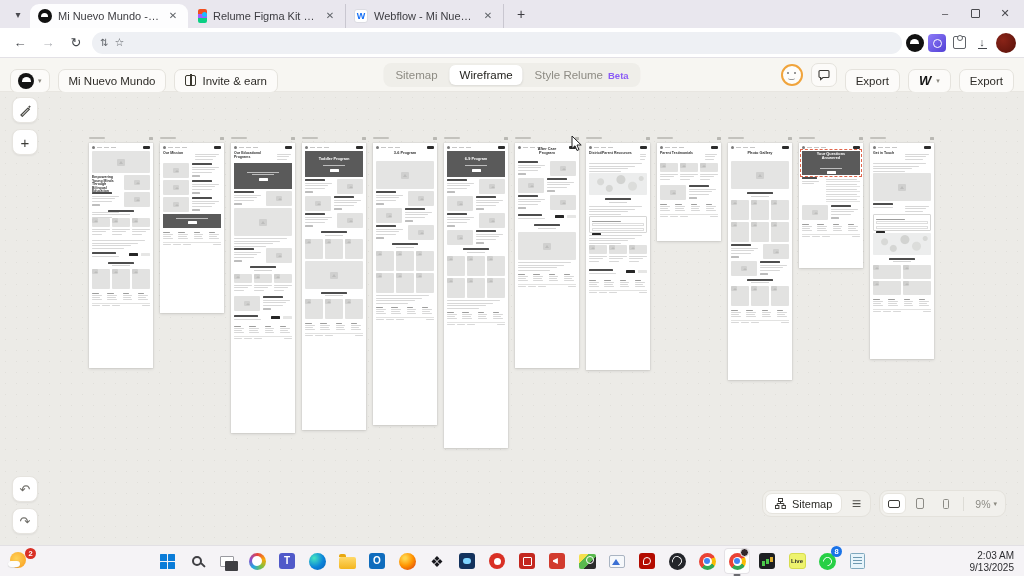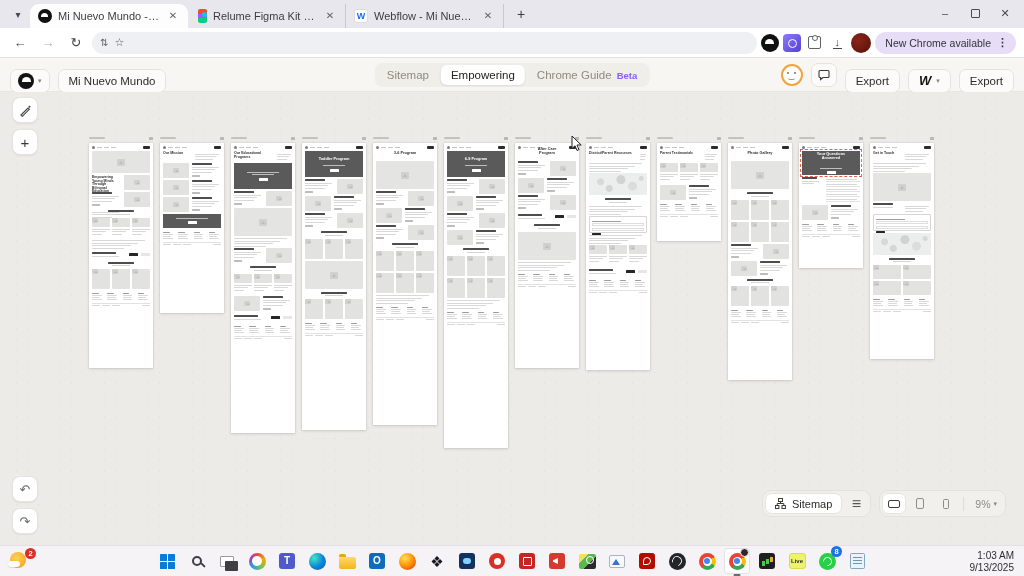--- a/index.html
+++ b/index.html
@@ -265,46 +265,46 @@
     <span class="star">☆</span>
   </div>
   <span class="ext relume"></span>
   <span class="ext purple"></span>
   <span class="ext puzzle"></span>
   <span class="dl">
       <span class="arr">↓</span>
       <span class="tray"></span>
     </span>
   <span class="avatar-chrome"></span>
-  <div class="newchrome">
-    <span>New Chrome available</span>
-    <span class="kebab">⋮</span>
-  </div>
 </div>
 
 <div class="appbar">
   <div class="abtn" style="gap:4px; padding:0 7px;">
     <span class="logo-circle"></span>
     <span class="chev">▾</span>
   </div>
   <div style="width:8px"></div>
   <div class="abtn">
     <span>Mi Nuevo Mundo</span>
   </div>
   <div style="width:8px"></div>
+  <div class="abtn">
+    <span class="gift-icon"></span>
+    <span>Invite &amp; earn</span>
+  </div>
 
   <div class="modetabs">
     <div class="modetab">
       <span>Sitemap</span>
     </div>
     <div class="modetab active">
-      <span>Empowering</span>
+      <span>Wireframe</span>
     </div>
     <div class="modetab">
-      <span>Chrome Guide</span>
+      <span>Style Relume</span>
       <span class="beta">Beta</span>
     </div>
   </div>
 
   <div class="appbar-right">
     <span class="avatar-app"></span>
     <span class="iconbtn">
       <svg width="12" height="12" viewBox="0 0 12 12">
           <path d="M2 1.5h8a1 1 0 0 1 1 1v5a1 1 0 0 1-1 1H5l-2.4 2V8.5H2a1 1 0 0 1-1-1v-5a1 1 0 0 1 1-1z" fill="none" stroke="#3c3b36" stroke-width="1.1"></path>
         </svg>
@@ -1868,16 +1868,16 @@
       </div>
       <div class="ticon">
         <span class="g-whatsapp"></span>
         <span class="badge">8</span>
       </div>
       <div class="ticon">
         <span class="g-notes"></span>
       </div>
     </div>
   <div class="tb-clock">
-    <span>1:03 AM</span>
+    <span>2:03 AM</span>
     <span>9/13/2025</span>
   </div>
 </div>
 
 </body></html>

